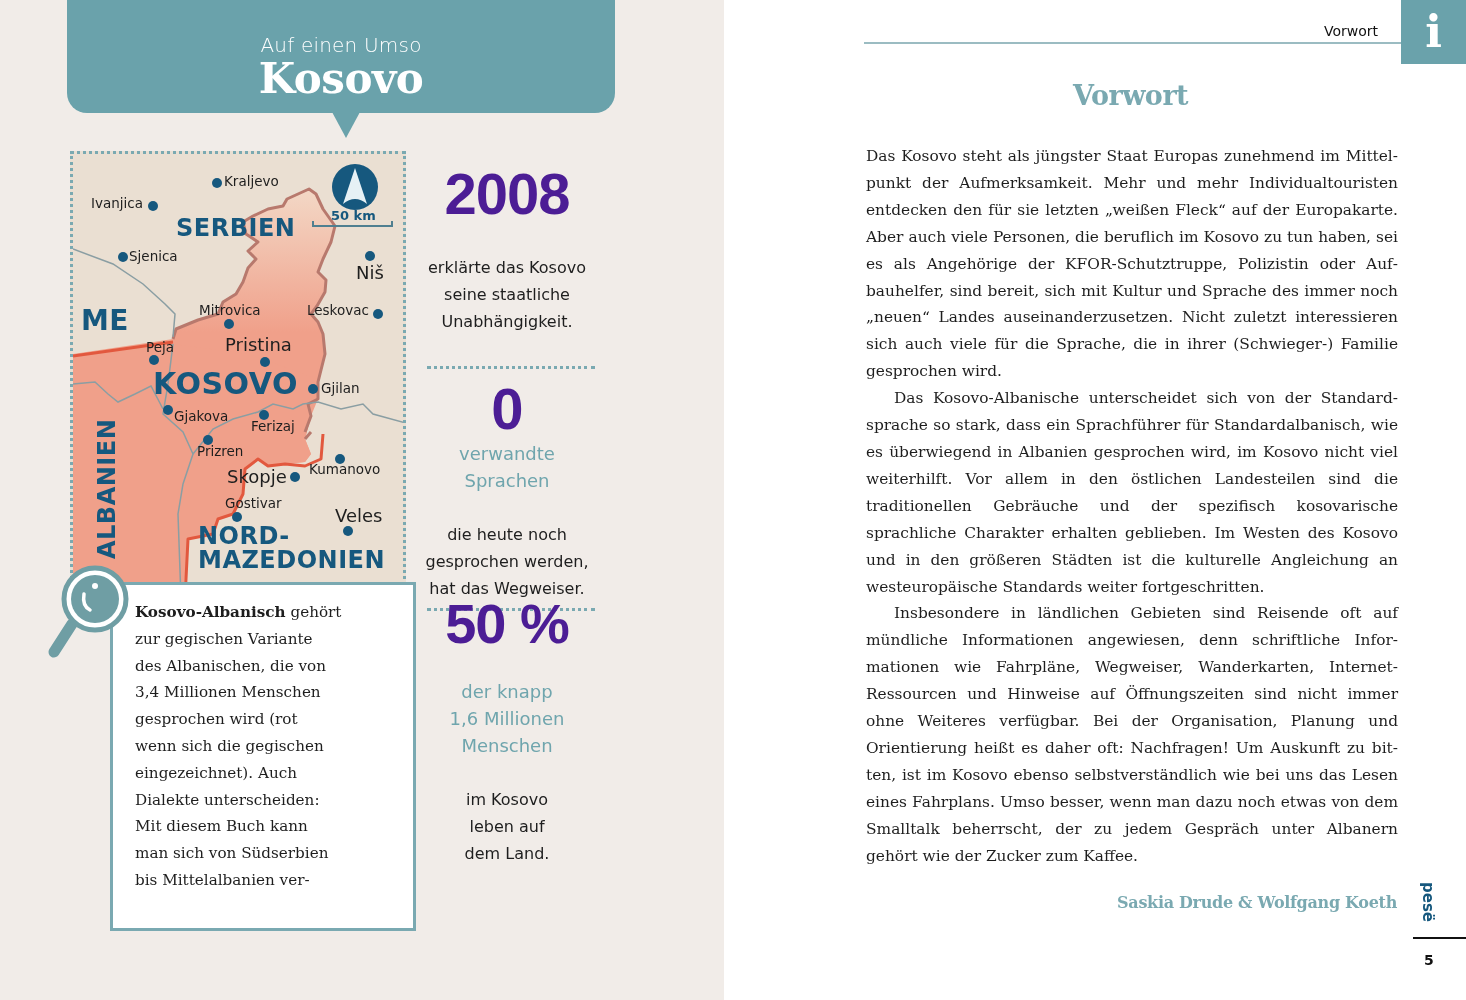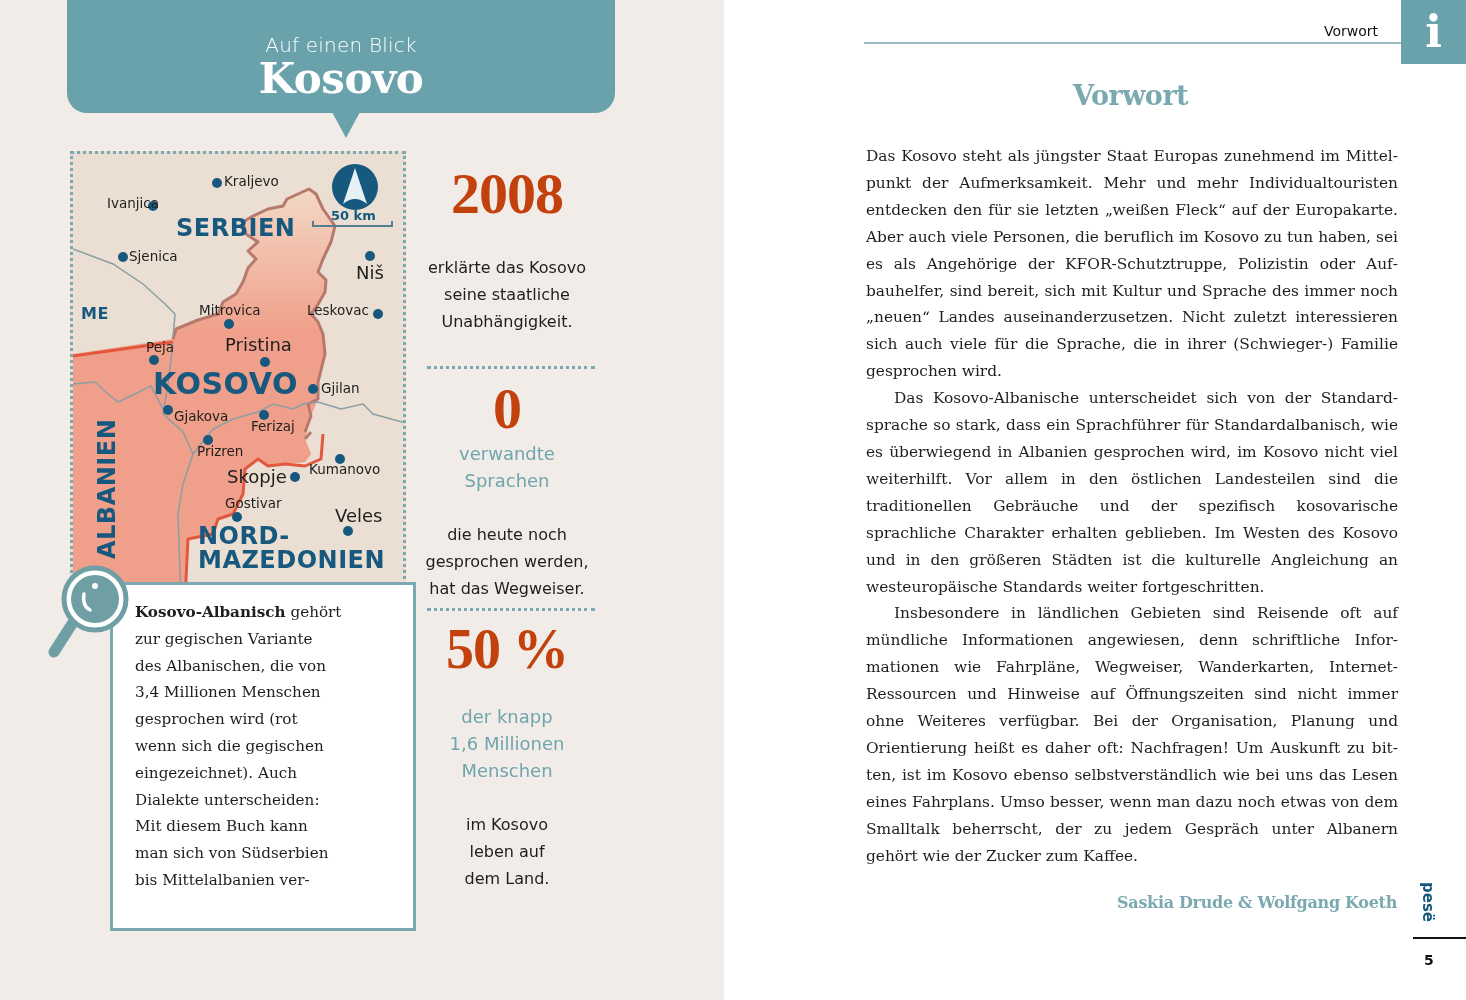--- a/index.html
+++ b/index.html
@@ -14,21 +14,21 @@
   .bubble-tail { position: absolute; left: 332px; top: 112px; width: 0; height: 0; border-left: 14px solid transparent; border-right: 14px solid transparent; border-top: 26px solid #6aa2ab; }
 
   .map { position: absolute; left: 70px; top: 151px; width: 336px; height: 445px; background: #eadfd2; border: 3px dotted #7aa9b1; overflow: hidden; }
   .map svg { position: absolute; left: 0; top: 0; }
   .city { position: absolute; font-family: "DejaVu Sans", sans-serif; font-size: 13.5px; color: #1e1e1e; white-space: nowrap; }
   .city.big { font-size: 18px; }
   .dot { position: absolute; width: 10px; height: 10px; border-radius: 50%; background: #16587e; }
   .country { position: absolute; font-family: "DejaVu Sans", sans-serif; font-weight: bold; color: #16587e; white-space: nowrap; letter-spacing: 0.5px; }
 
   .stats { position: absolute; left: 422px; top: 150px; width: 170px; text-align: center; }
-  .stat-num { font-family: Liberation Serif, serif; font-weight: bold; color: #c2410c; letter-spacing: -1px; }
+  .stat-num { font-family: Liberation Sans, sans-serif; font-weight: bold; color: #4c1d95; letter-spacing: -1px; }
   .stat-text { font-family: "DejaVu Sans", sans-serif; font-size: 16px; line-height: 27px; color: #1e1e1e; }
   .stat-text.teal { color: #6fa5ad; font-size: 18px; }
   .dotline { position: absolute; left: 427px; width: 168px; border-top: 3px dotted #7aa9b1; }
 
   .info-box { position: absolute; left: 110px; top: 582px; width: 306px; height: 349px; background: #ffffff; border: 3px solid #7aa9b1; padding: 14px 10px 0 22px; font-family: "DejaVu Serif", serif; font-size: 15.2px; line-height: 26.8px; color: #1e1e1e; }
   .info-box b { font-weight: bold; }
   .magnifier { position: absolute; left: 44px; top: 564px; width: 90px; height: 100px; }
 
   
   .right-page { position: absolute; left: 724px; top: 0; width: 742px; height: 1000px; background: #ffffff; }
@@ -43,21 +43,21 @@
   .side-label { position: absolute; left: 695px; top: 882px; writing-mode: vertical-rl; font-family: "DejaVu Sans", sans-serif; font-weight: bold; font-size: 15px; color: #16587e; }
   .page-rule { position: absolute; left: 689px; top: 937px; width: 53px; border-top: 2px solid #111; }
   .page-number { position: absolute; left: 700px; top: 952px; font-family: "DejaVu Sans", sans-serif; font-weight: bold; font-size: 14px; color: #111; }
 </style>
 </head>
 <body>
 
 <div class="left-page">
 
   <div class="title-bubble">
-    <div class="kicker">Auf einen Blick</div>
+    <div class="kicker">Auf einen Umso</div>
     <div class="title">Kosovo</div>
   </div>
   <div class="bubble-tail"></div>
 
   <div class="map">
     <svg width="336" height="445" viewBox="0 0 336 445">
       <defs>
         <linearGradient id="kosg" x1="0" y1="0" x2="0" y2="1">
           <stop offset="0" stop-color="#f3d8c6"></stop>
           <stop offset="0.35" stop-color="#f0a08a"></stop>
@@ -86,34 +86,34 @@
       <path d="M0,230 L22,228 L35,240 L45,248 L62,240 L78,232 L90,255" fill="none" stroke="#8a9ea3" stroke-width="1.5"></path>
       <path d="M120,300 L140,275 L160,265 L185,258 L200,250 L220,255 L230,250 L245,248 L268,255 L290,250 L300,260 L336,270" fill="none" stroke="#8a9ea3" stroke-width="1.5"></path>
 
       <circle cx="282" cy="33" r="23" fill="#16587e"></circle>
       <path d="M282,14 L270,50 Q282,40 294,50 Z" fill="#e6f1f5"></path>
 
       <path d="M240,67 L240,72 L319,72 L319,67" fill="none" stroke="#4f7f90" stroke-width="2"></path>
     </svg>
 
     <div class="country" style="left:103px; top:60px; font-size:24px;">SERBIEN</div>
-    <div class="country" style="left:8px; top:150px; font-size:16px;">ME</div>
+    <div class="country" style="left:8px; top:150px; font-size:28px;">ME</div>
     <div class="country" style="left:80px; top:212px; font-size:30px;">KOSOVO</div>
     <div class="country" style="left:20px; top:405px; font-size:24px; transform: rotate(-90deg); transform-origin: 0 0;">ALBANIEN</div>
     <div class="country" style="left:125px; top:368px; font-size:24px;">NORD-</div>
     <div class="country" style="left:125px; top:392px; font-size:24px;">MAZEDONIEN</div>
 
     <div class="scale-label country" style="left:258px; top:54px; font-size:13px; letter-spacing:0;">50 km</div>
     <span style="position:absolute; left:259px; top:10px; width:46px; height:46px;"></span>
 
     <span class="dot" style="left:139px; top:24px;"></span>
     <span class="city" style="left:151px; top:19px;">Kraljevo</span>
 
     <span class="dot" style="left:75px; top:47px;"></span>
-    <span class="city" style="left:34px; top:41px;text-align:center;">Ivanjica</span>
+    <span class="city" style="left:18px; top:41px;text-align:center;">Ivanjica</span>
 
     <span class="dot" style="left:45px; top:98px;"></span>
     <span class="city" style="left:56px; top:94px;">Sjenica</span>
 
     <span class="dot" style="left:292px; top:97px;"></span>
     <span class="city big" style="left:283px; top:108px;">Niš</span>
 
     <span class="dot" style="left:300px; top:155px;"></span>
     <span class="city" style="left:234px; top:148px;">Leskovac</span>
 
@@ -164,21 +164,21 @@
     <div class="stat-num" style="font-size:58px; line-height:62px;">0</div>
     <div class="stat-text teal">verwandte</div>
     <div class="stat-text teal">Sprachen</div>
     <div style="height:27px;"></div>
     <div class="stat-text">die heute noch</div>
     <div class="stat-text">gesprochen werden,</div>
     <div class="stat-text">hat das Wegweiser.</div>
   </div>
   <div class="dotline" style="top:608px;"></div>
 
-  <div class="stats" style="top:617px;">
+  <div class="stats" style="top:592px;">
     <div class="stat-num" style="font-size:56px; line-height:64px;">50 %</div>
     <div style="height:22px;"></div>
     <div class="stat-text teal">der knapp</div>
     <div class="stat-text teal">1,6 Millionen</div>
     <div class="stat-text teal">Menschen</div>
     <div style="height:27px;"></div>
     <div class="stat-text">im Kosovo</div>
     <div class="stat-text">leben auf</div>
     <div class="stat-text">dem Land.</div>
   </div>

